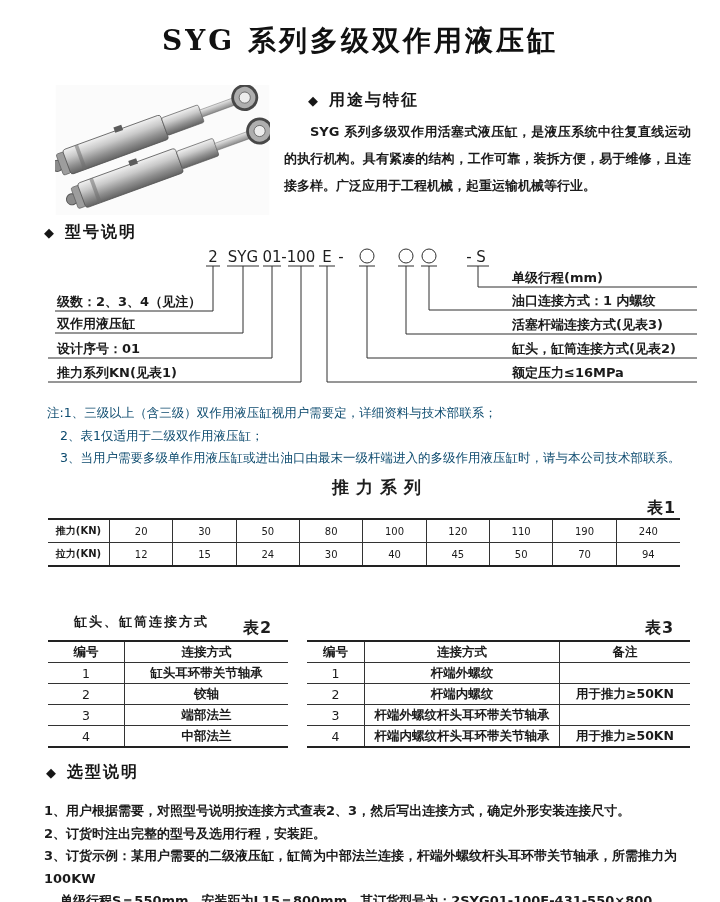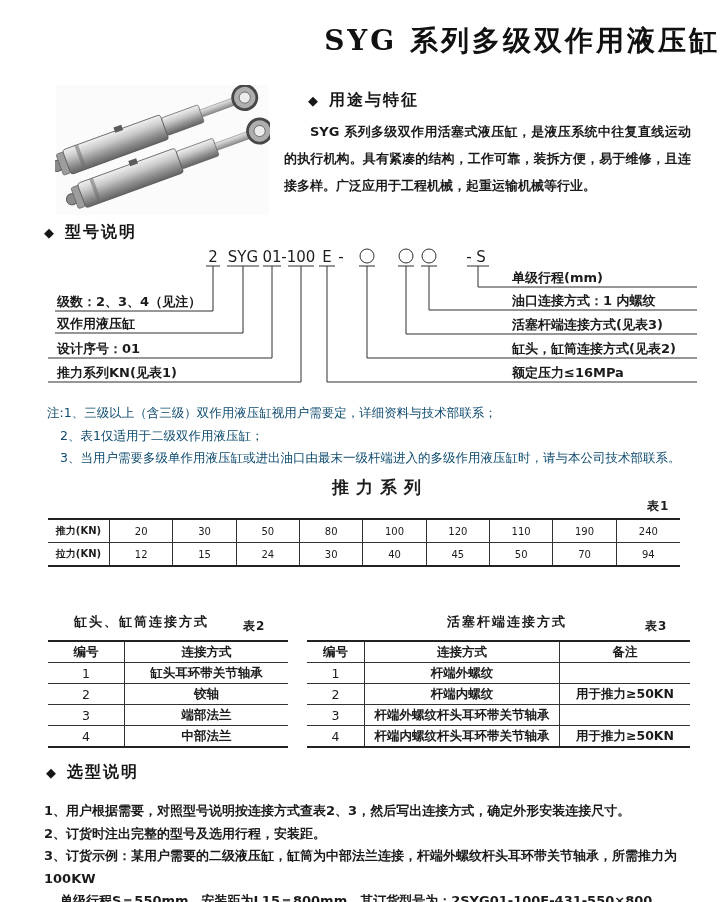--- a/index.html
+++ b/index.html
@@ -3,38 +3,38 @@
 <meta charset="utf-8">
 <style>
   html,body{margin:0;padding:0;background:#ffffff;}
   #page{
     position:relative;width:720px;height:902px;background:#fff;
     font-family:"DejaVu Sans",sans-serif;color:#1d1d1d;overflow:hidden;
   }
   .abs{position:absolute;}
   
   .main-title{
-    top:22px;left:0;width:720px;text-align:right;
+    top:22px;left:0;width:720px;text-align:center;
     font-family:"DejaVu Serif","Liberation Serif",serif;
     font-size:28px;font-weight:bold;letter-spacing:3px;color:#111;
   }
   
   .sec-head{display:flex;align-items:center;font-weight:bold;font-size:16px;letter-spacing:2px;color:#161616;}
   .sec-head .diamond{font-size:13px;margin-right:11px;letter-spacing:0;}
   
   .feat-para{
     left:284px;top:118px;width:407px;font-size:13px;font-weight:bold;
     line-height:27px;text-align:justify;text-indent:2em;color:#1b1b1b;
   }
   
   .notes{left:47px;top:402px;width:645px;font-size:12.5px;font-weight:normal;line-height:22.5px;color:#0c4a6e;}
   .notes .indent{padding-left:13px;}
   
   .t1-title{left:332px;top:476px;font-size:17px;font-weight:bold;letter-spacing:7px;}
-  .tag{font-size:12px;font-weight:bold;letter-spacing:1px;}
+  .tag{font-size:16px;font-weight:bold;letter-spacing:1px;}
   
   .grid-table{display:grid;border-top:2px solid #222;border-bottom:2px solid #222;}
   .gcell{display:flex;align-items:center;justify-content:center;font-size:10px;color:#1b1b1b;}
   .gcell.vline{border-right:1px solid #333;}
   .gcell.hline{border-bottom:1px solid #333;}
   .gcell.bold{font-weight:bold;}
   #thrust-table{left:48px;top:518px;width:632px;grid-template-columns:62px repeat(9,1fr);}
   #thrust-table .gcell{height:22px;}
   #conn-table2{left:48px;top:640px;width:240px;grid-template-columns:77px 1fr;}
   #conn-table3{left:307px;top:640px;width:383px;grid-template-columns:58px 195px 1fr;}
@@ -180,21 +180,20 @@
       <div class="gcell vline hline">1</div>
       <div class="gcell hline bold">缸头耳环带关节轴承</div>
       <div class="gcell vline hline">2</div>
       <div class="gcell hline bold">铰轴</div>
       <div class="gcell vline hline">3</div>
       <div class="gcell hline bold">端部法兰</div>
       <div class="gcell vline">4</div>
       <div class="gcell bold">中部法兰</div>
     </div>
 
-  <div class="abs tbl-title" style="left:447px;top:613px;">活塞杆端连接方式</div>
   <div class="abs tag" style="left:645px;top:618px;">表3</div>
   <div class="abs grid-table" id="conn-table3">
       <div class="gcell vline hline bold">编号</div>
       <div class="gcell vline hline bold">连接方式</div>
       <div class="gcell hline bold">备注</div>
       <div class="gcell vline hline">1</div>
       <div class="gcell vline hline bold">杆端外螺纹</div>
       <div class="gcell hline bold"></div>
       <div class="gcell vline hline">2</div>
       <div class="gcell vline hline bold">杆端内螺纹</div>

